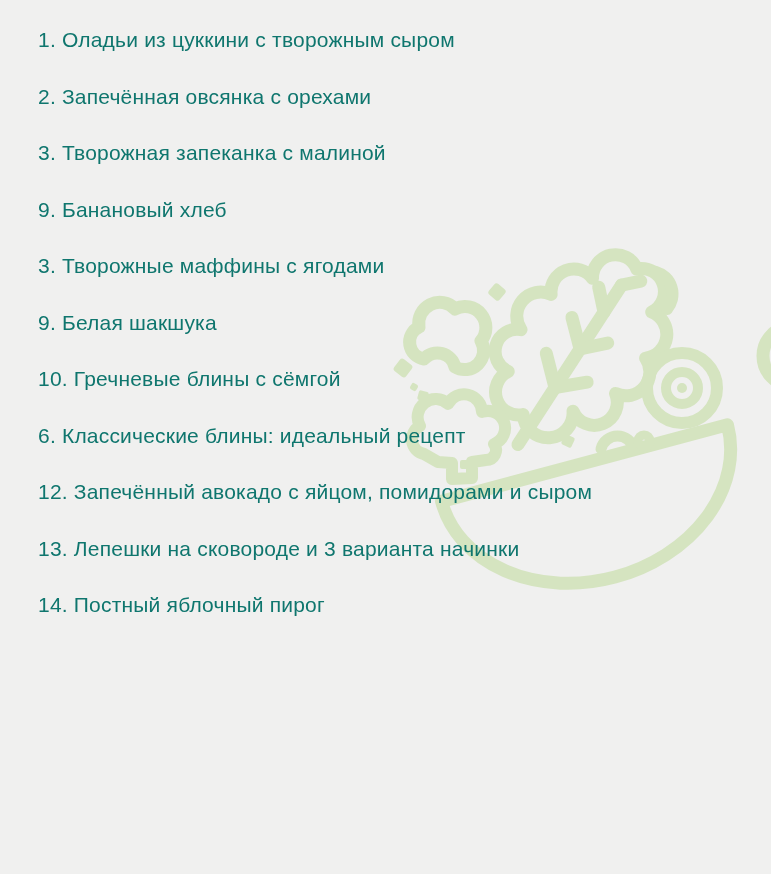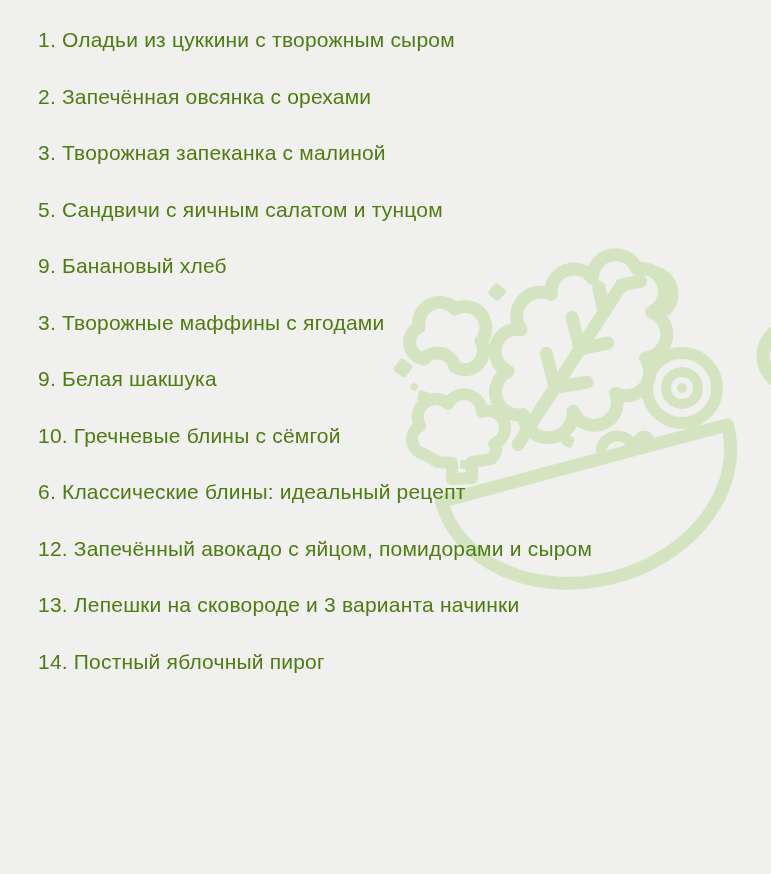--- a/index.html
+++ b/index.html
@@ -28,21 +28,21 @@
     left: 38px;
     right: 10px;
     margin: 0;
     padding: 0;
     list-style: none;
   }
   ol.recipe-list li {
     font-size: 21px;
     line-height: 23px;
     letter-spacing: 0.2px;
-    color: #4d7c0f;
+    color: #0f766e;
     margin: 0 0 33.5px 0;
     white-space: nowrap;
   }
 </style>
 </head>
 <body style="background: rgb(240, 240, 239);">
 
 <svg class="bg-art" width="771" height="874" viewBox="0 0 771 874">
   <g id="art-strokes" fill="none" stroke="#d5e4c0" stroke-width="13" stroke-linecap="round" stroke-linejoin="round">
 
@@ -111,21 +111,20 @@
       <rect x="-5" y="-5" width="10" height="10" rx="2" transform="translate(423,396) rotate(15)"></rect>
       <rect x="-5.5" y="-5.5" width="11" height="11" rx="2" transform="translate(568,441) rotate(25)"></rect>
     </g>
   </g>
 </svg>
 
 <ol class="recipe-list" style="color: rgb(141, 145, 148);">
   <li>1. Оладьи из цуккини с творожным сыром</li>
   <li>2. Запечённая овсянка с орехами</li>
   <li>3. Творожная запеканка с малиной</li>
-  <li>5. Сандвичи с яичным салатом и тунцом</li>
   <li>9. Банановый хлеб</li>
   <li>3. Творожные маффины с ягодами</li>
   <li>9. Белая шакшука</li>
   <li>10. Гречневые блины с сёмгой</li>
   <li>6. Классические блины: идеальный рецепт</li>
   <li>12. Запечённый авокадо с яйцом, помидорами и сыром</li>
   <li>13. Лепешки на сковороде и 3 варианта начинки</li>
   <li>14. Постный яблочный пирог</li>
 </ol>
 

